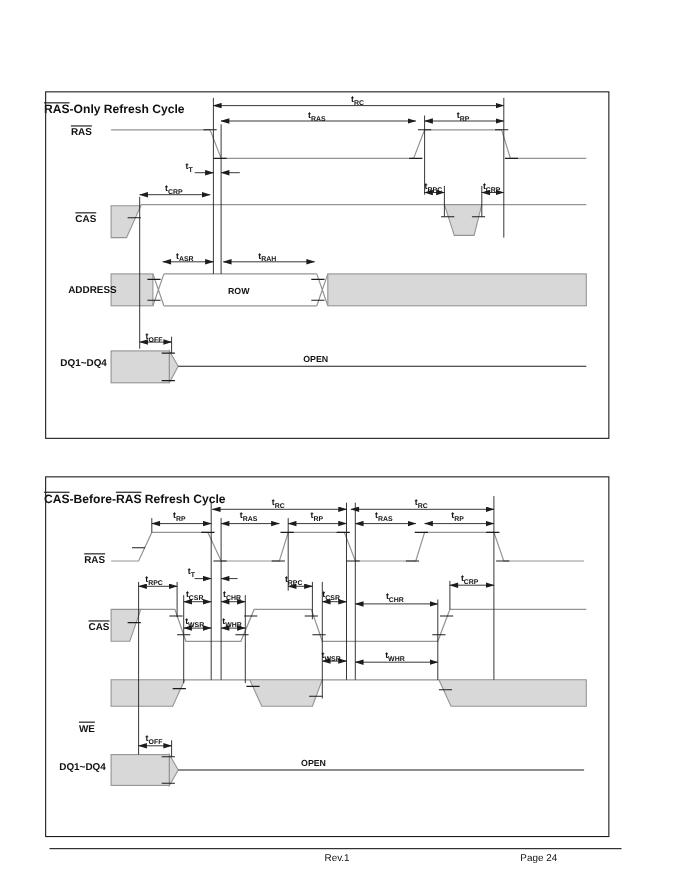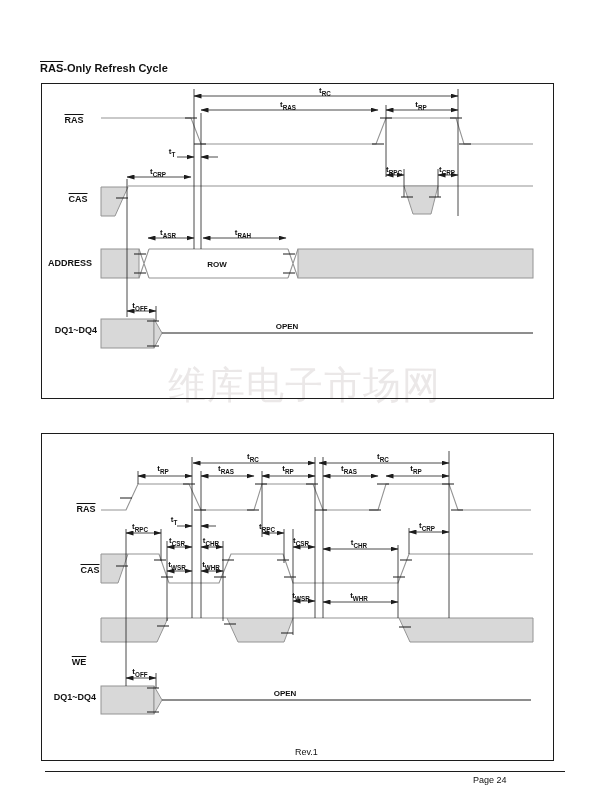--- a/index.html
+++ b/index.html
@@ -1,18 +1,18 @@
 <!DOCTYPE html>
 <html><head>
 <meta charset="utf-8">
 <style>
   html,body{margin:0;padding:0;background:#fff;}
   .page{position:relative;width:612px;height:792px;background:#fff;overflow:hidden;
         font-family:"Liberation Sans",sans-serif;color:#111;}
-  .title{position:absolute;font-size:11px;font-weight:bold;white-space:nowrap;}
+  .title{position:absolute;font-size:11px;font-weight:bold;white-space:nowrap;margin-top:32px;}
   .ov{text-decoration:overline;}
   .box{position:absolute;border:1px solid #1c1c1c;background:transparent;z-index:2;}
   .tl{position:absolute;font-size:8px;font-weight:bold;white-space:nowrap;transform:translateX(-50%);z-index:3;}
   .tl sub{font-size:6.3px;}
   .sig{position:absolute;font-size:9px;font-weight:bold;white-space:nowrap;transform:translateX(-50%);z-index:3;}
   .bus{position:absolute;font-size:8px;font-weight:bold;white-space:nowrap;transform:translateX(-50%);z-index:3;text-align:right;}
   .watermark{position:absolute;font-size:38px;letter-spacing:1px;color:rgba(190,178,178,0.30);
              white-space:nowrap;z-index:1;font-family:"DejaVu Sans",sans-serif;}
   .footline{position:absolute;left:45px;top:771px;width:520px;height:0;border-top:1px solid #1c1c1c;}
   .foot{position:absolute;font-size:9px;white-space:nowrap;}
@@ -21,21 +21,20 @@
   .dc{fill:#d8d8d8;stroke:#949494;stroke-width:1;}
   .dim{stroke:#1c1c1c;stroke-width:0.8;fill:none;}
   .tk{stroke:#1c1c1c;stroke-width:1;fill:none;}
   .blk{stroke:#1c1c1c;stroke-width:1;fill:none;}
 </style>
 </head>
 <body>
 
 <div class="page">
 
-  <div class="watermark" style="left:168px;top:360px">维库电子市场网</div>
 
   <div class="title" style="left:40px;top:62px">
     <span class="ov">RAS</span><span>-Only Refresh Cycle</span>
   </div>
 
   <div class="box" style="left:41px;top:83px;width:511px;height:314px">
     <svg width="511" height="314" viewBox="0 0 511 314">
       <defs>
         <marker id="mR" markerWidth="9" markerHeight="6" refX="7.5" refY="2.5" orient="auto" markerUnits="userSpaceOnUse">
           <path d="M0,0 L8,2.5 L0,5 Z" fill="#1c1c1c"></path>
@@ -91,36 +90,39 @@
         <path class="tk" d="M143,34 h12 M152,60 h12 M330,60 h12 M338,34 h12 M408,34 h12 M417,60 h12
                            M74,114 h12 M359,113 h12 M387,113 h12
                            M92,170 h12 M92,189 h12 M241,170 h12 M241,189 h12
                            M105,237 h12 M105,262 h12"></path>
       </g>
     </svg>
   </div>
 
   <span class="sig ov" style="left:74px;top:115px">RAS</span>
   <span class="sig ov" style="left:78px;top:194px">CAS</span>
-  <span class="sig" style="left:70px;top:258px">ADDRESS</span>
+  <span class="sig" style="left:84px;top:258px">ADDRESS</span>
   <span class="sig" style="left:76px;top:325px">DQ1~DQ4</span>
 
   <span class="tl" style="left:325px;top:86px">t<sub>RC</sub></span>
   <span class="tl" style="left:288px;top:100px">t<sub>RAS</sub></span>
   <span class="tl" style="left:421px;top:100px">t<sub>RP</sub></span>
   <span class="tl" style="left:172px;top:147px">t<sub>T</sub></span>
   <span class="tl" style="left:158px;top:167px">t<sub>CRP</sub></span>
   <span class="tl" style="left:394px;top:165px">t<sub>RPC</sub></span>
   <span class="tl" style="left:447px;top:165px">t<sub>CRP</sub></span>
   <span class="tl" style="left:168px;top:228px">t<sub>ASR</sub></span>
   <span class="tl" style="left:243px;top:228px">t<sub>RAH</sub></span>
   <span class="tl" style="left:140px;top:301px">t<sub>OFF</sub></span>
   <span class="bus" style="left:217px;top:260px">ROW</span>
   <span class="bus" style="left:287px;top:322px">OPEN</span>
 
+  <div class="title" style="left:40px;top:416px">
+    <span class="ov">CAS</span><span>-Before-</span><span class="ov">RAS</span><span> Refresh Cycle</span>
+  </div>
 
   <div class="box" style="left:41px;top:433px;width:511px;height:326px">
     <svg width="511" height="326" viewBox="0 0 511 326">
 
       <g>
         <path class="wv" d="M59,76 H84 L96,50 H147 L159,76 H212 L220,50 H271 L281,76 H336 L344,50 H407 L416,76 H489"></path>
       </g>
 
       <g>
         <polygon class="dc" points="59,120 86,120 76,149 59,149"></polygon>
@@ -204,16 +206,16 @@
   <span class="tl" style="left:359px;top:538px">t<sub>CHR</sub></span>
   <span class="tl" style="left:427px;top:521px">t<sub>CRP</sub></span>
   <span class="tl" style="left:177px;top:560px">t<sub>WSR</sub></span>
   <span class="tl" style="left:211px;top:560px">t<sub>WHR</sub></span>
   <span class="tl" style="left:301px;top:591px">t<sub>WSR</sub></span>
   <span class="tl" style="left:359px;top:591px">t<sub>WHR</sub></span>
   <span class="tl" style="left:140px;top:667px">t<sub>OFF</sub></span>
   <span class="bus" style="left:285px;top:689px">OPEN</span>
 
   <div class="footline"></div>
-  <span class="foot" style="left:295px;top:747px">Rev.1</span>
+  <span class="foot" style="left:295px;top:775px">Rev.1</span>
   <span class="foot" style="left:473px;top:775px">Page 24</span>
 
 </div>
 
 </body></html>

